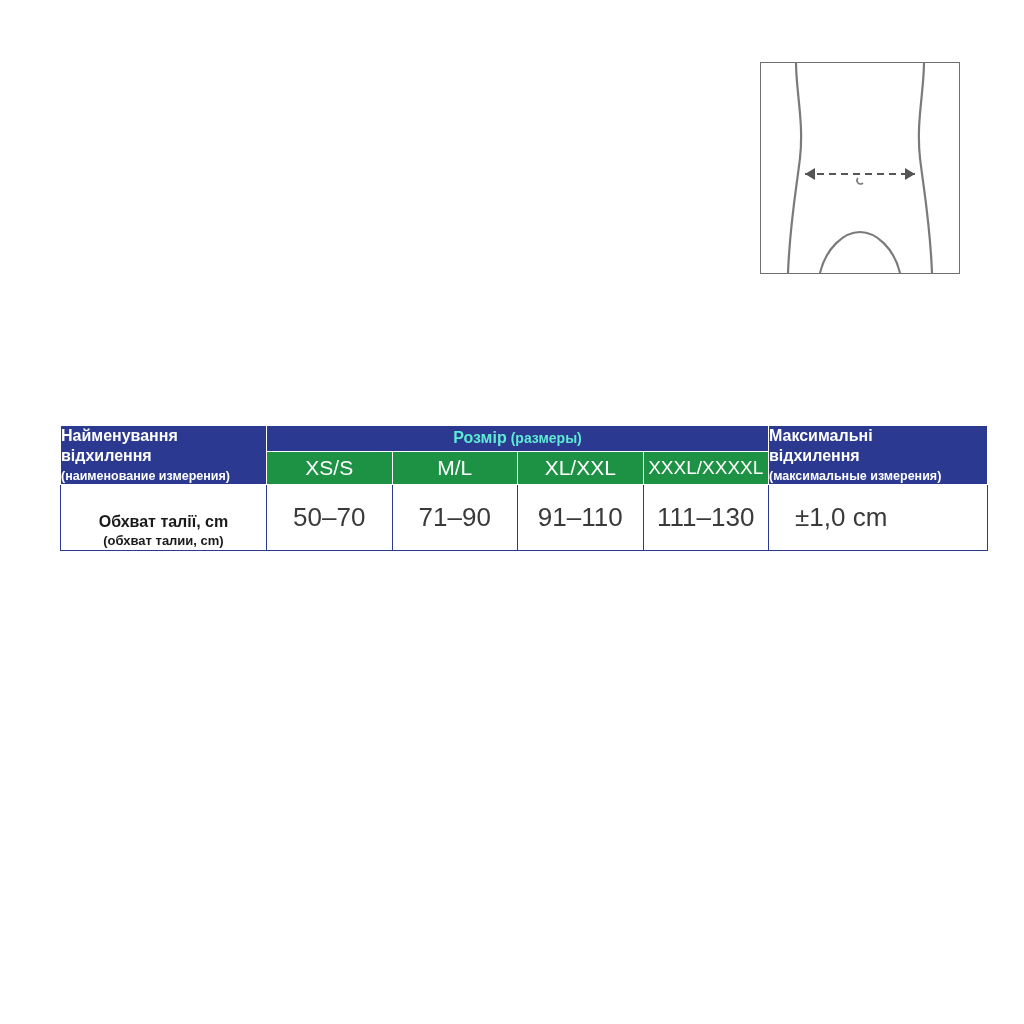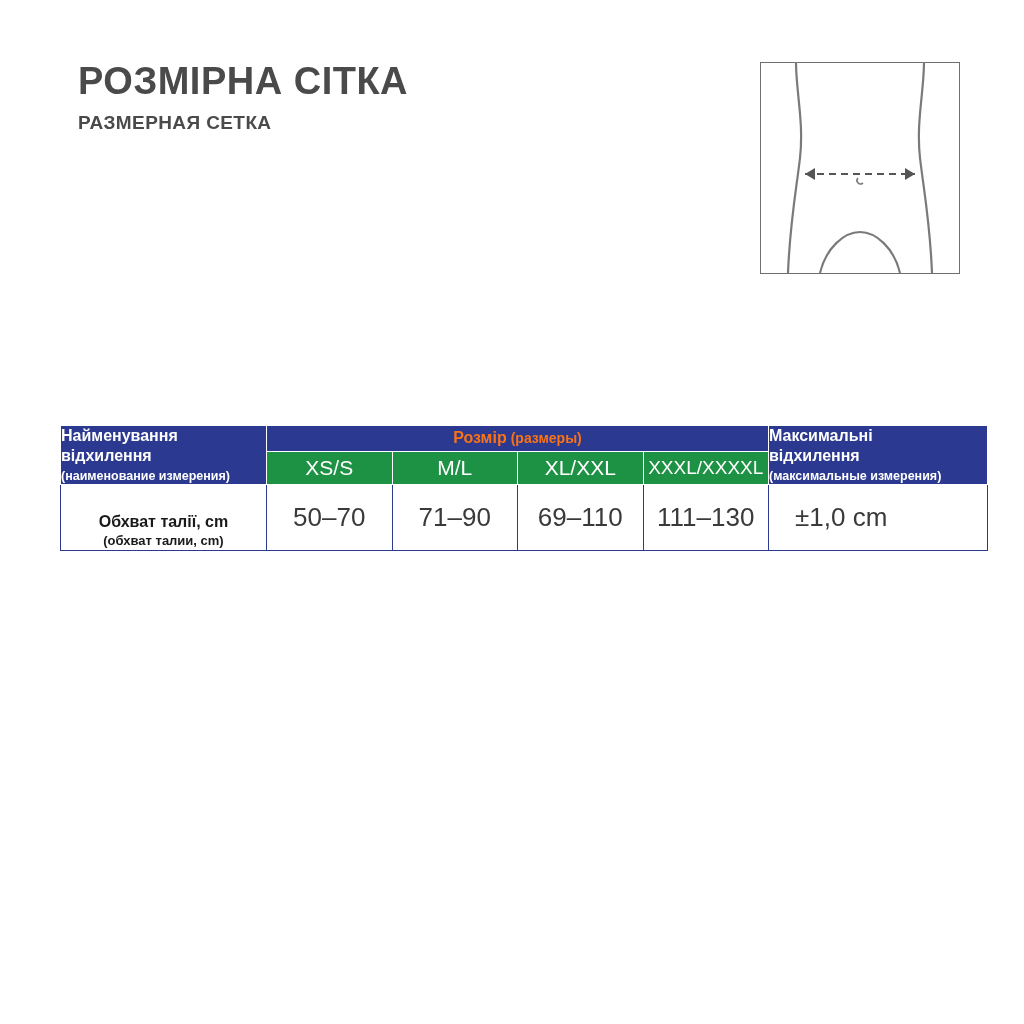--- a/index.html
+++ b/index.html
@@ -83,21 +83,21 @@
   }
   .cell-head-blue .l2 {
     font-size: 12.5px;
     font-weight: bold;
     line-height: 1.3;
     margin-top: 2px;
   }
 
   .cell-head-center {
     background: #2b3990;
-    color: #f97316;
+    color: #5eead4;
     text-align: center;
     padding: 12px 8px;
   }
   .cell-head-center .l1 {
     font-size: 16px;
     font-weight: bold;
     display: inline;
   }
   .cell-head-center .l2 {
     font-size: 14px;
@@ -151,24 +151,20 @@
   .cell-value.left {
     text-align: left;
     padding-left: 26px;
   }
 </style>
 </head>
 <body>
 
 <div class="page">
 
-  <div class="header">
-    <h1 class="title-main">РОЗМІРНА СІТКА</h1>
-    <h2 class="title-sub">РАЗМЕРНАЯ СЕТКА</h2>
-  </div>
 
   <div class="illustration">
     <svg width="200" height="212" viewBox="0 0 200 212" xmlns="http://www.w3.org/2000/svg">
       <rect x="0.5" y="0.5" width="199" height="211" fill="none" stroke="#6f6f6f" stroke-width="1"></rect>
 
       <path d="M36 0 C36 30, 44 60, 40 96 C36 130, 30 160, 28 211" fill="none" stroke="#7a7a7a" stroke-width="2.2"></path>
       <path d="M164 0 C164 30, 156 60, 160 96 C164 130, 170 160, 172 211" fill="none" stroke="#7a7a7a" stroke-width="2.2"></path>
       <path d="M60 211 C66 186, 84 170, 100 170 C116 170, 134 186, 140 211" fill="none" stroke="#7a7a7a" stroke-width="2.2"></path>
 
       <path d="M98 116 C95 119, 99 124, 103 121" fill="none" stroke="#7a7a7a" stroke-width="1.6"></path>
@@ -203,20 +199,20 @@
         <td class="cell-size" style="width:128px;">XL/XXL</td>
         <td class="cell-size small" style="width:128px;">XXXL/XXXXL</td>
       </tr>
       <tr class="row-data">
         <td class="cell-label">
           <div class="l1">Обхват талії, cm</div>
           <div class="l2">(обхват талии, cm)</div>
         </td>
         <td class="cell-value">50–70</td>
         <td class="cell-value">71–90</td>
-        <td class="cell-value">69–110</td>
+        <td class="cell-value">91–110</td>
         <td class="cell-value">111–130</td>
         <td class="cell-value left">±1,0 cm</td>
       </tr>
     </tbody>
   </table>
 
 </div>
 
 </body></html>

